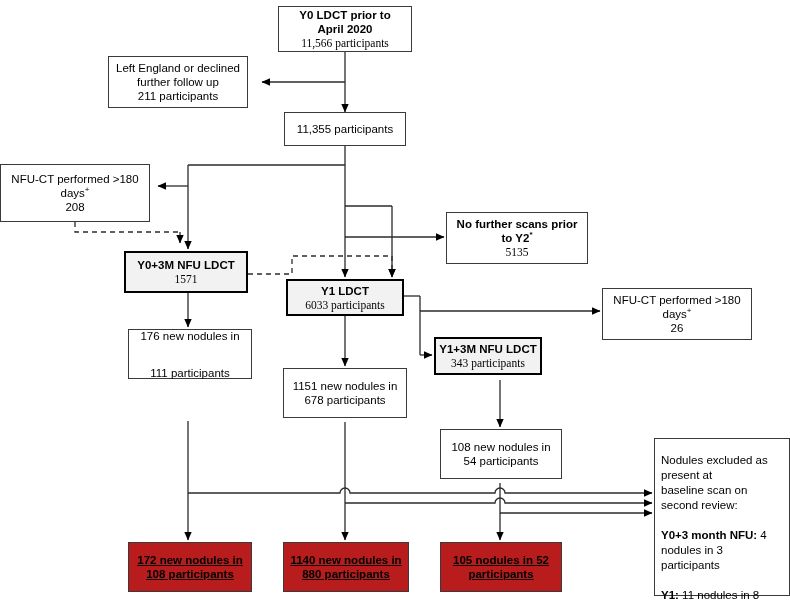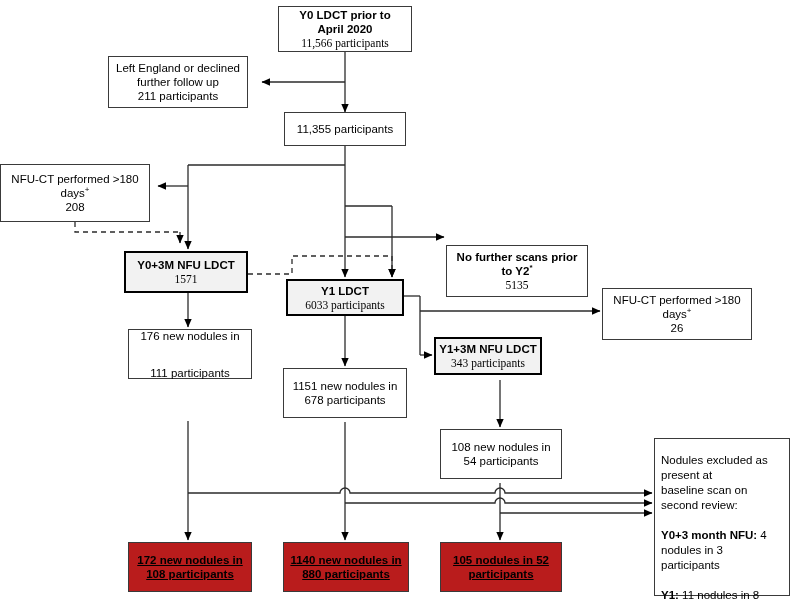--- a/index.html
+++ b/index.html
@@ -106,21 +106,21 @@
   <div class="node b" style="left:124px;top:251px;width:124px;height:42px;">
     <span class="ln bold">Y0+3M NFU LDCT</span>
     <span class="ln reg">1571</span>
   </div>
 
   <div class="node b" style="left:286px;top:279px;width:118px;height:37px;">
     <span class="ln bold">Y1 LDCT</span>
     <span class="ln reg">6033 participants</span>
   </div>
 
-  <div class="node" style="left:446px;top:212px;width:142px;height:52px;margin-top:33px;">
+  <div class="node" style="left:446px;top:212px;width:142px;height:52px;">
     <span class="ln bold">No further scans prior</span>
     <span class="ln bold"><span>to Y2</span><sup>*</sup></span>
     <span class="ln reg">5135</span>
   </div>
 
   <div class="node" style="left:602px;top:288px;width:150px;height:52px;">
     <span class="ln">NFU-CT performed &gt;180</span>
     <span class="ln"><span>days</span><sup>+</sup></span>
     <span class="ln">26</span>
   </div>

